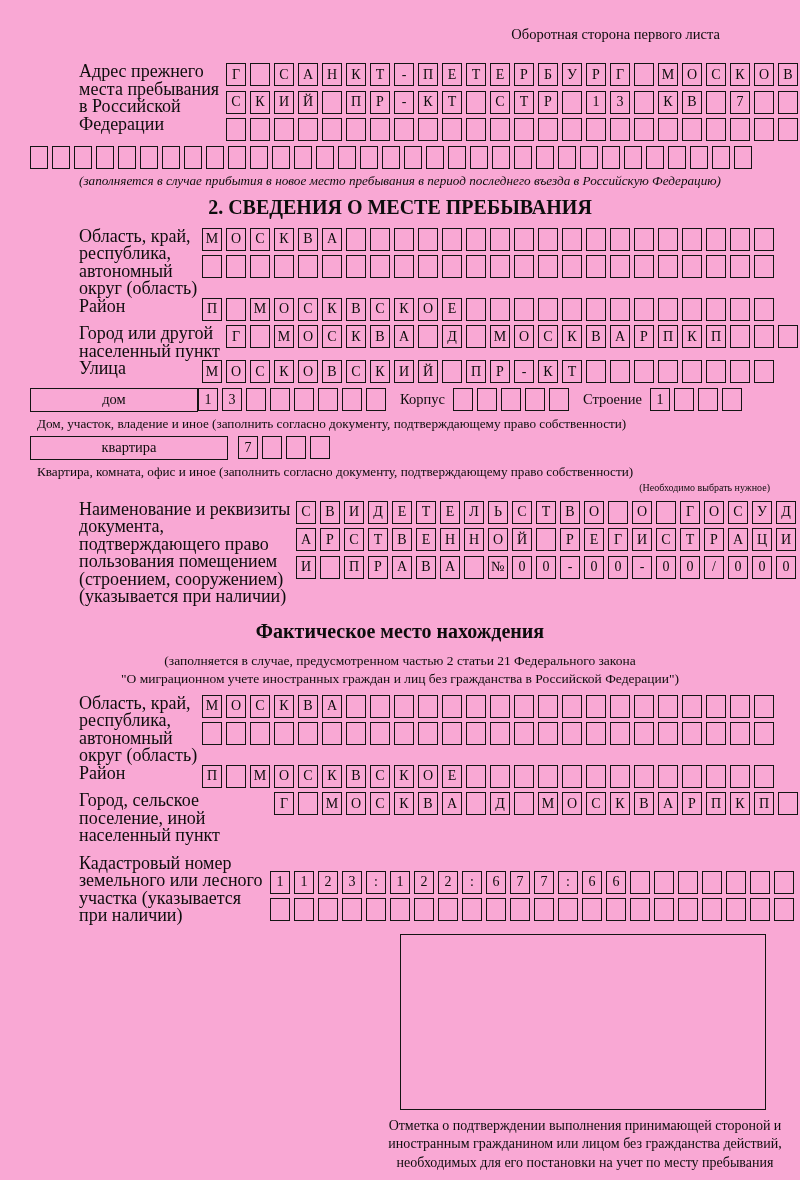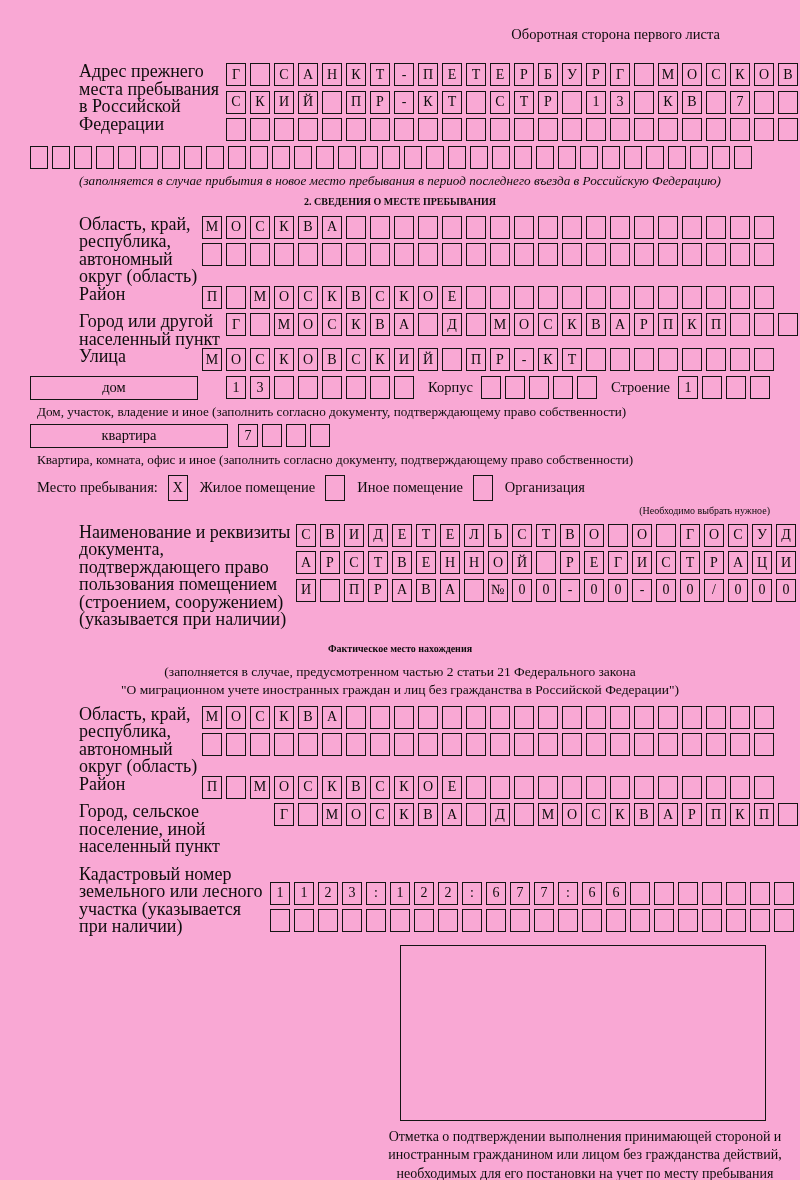--- a/index.html
+++ b/index.html
@@ -21,26 +21,26 @@
   .cellrow { display:flex; margin-bottom:4.5px; }
   .cell { flex:none; width:20px; height:23px; margin-right:4px;
           border:1.5px solid #141414; display:inline-flex; align-items:center; justify-content:center;
           font-size:14px; line-height:1; }
   .fullrow .cell { width:18px; }
 
   .note { font-size:13.2px; line-height:15.5px; }
   .note.center { text-align:center;font-style:italic; }
   .note.left { padding-left:7px; }
 
-  .sec-title { text-align:center; font-weight:bold; font-size:10px; margin:7px 0 9px 0; }
+  .sec-title { text-align:center; font-weight:bold; font-size:20px; margin:7px 0 9px 0; }
 
   .house-row { display:flex; align-items:center; margin-bottom:4.5px; }
   .wide-box { flex:none; height:24px; border:1.5px solid #141414; display:flex; align-items:center; justify-content:center;
               font-size:14.5px; }
-  .house-box { width:168px; margin-right:28px; }
+  .house-box { width:168px; margin-right:0; }
   .flat-box { width:198px; margin-right:10px; }
   .inline-label { font-size:14.5px; margin:0 8px 0 10px; }
   .house-row .cellrow { margin-bottom:0; }
 
   .stay-row { display:flex; align-items:center; padding-left:7px; margin:7px 0 4px 0; font-size:14.5px; }
   .checkbox { flex:none; width:20px; height:26px; border:1.5px solid #141414; display:inline-flex; align-items:center;
               justify-content:center; font-size:14px; margin:0 12px 0 10px; }
   .stay-note { font-size:10px; margin:2px 0 8px 212px;text-align:right; }
 
   .fact-notes { text-align:center; font-size:13.5px; line-height:18px; margin-bottom:7px; }
@@ -364,29 +364,20 @@
     <div class="wide-box flat-box">квартира</div>
     <div class="cellrow">
         <span class="cell">7</span>
         <span class="cell"></span>
         <span class="cell"></span>
         <span class="cell"></span>
       </div>
   </div>
   <div class="note left mb2">Квартира, комната, офис и иное (заполнить согласно документу, подтверждающему право собственности)</div>
 
-  <div class="stay-row">
-    <span>Место пребывания:</span>
-    <span class="checkbox">X</span>
-    <span>Жилое помещение</span>
-    <span class="checkbox"></span>
-    <span>Иное помещение</span>
-    <span class="checkbox"></span>
-    <span>Организация</span>
-  </div>
   <div class="stay-note">(Необходимо выбрать нужное)</div>
 
   <div class="frow">
     <div class="flabel lw224">Наименование и реквизиты документа, подтверждающего право пользования помещением (строением, сооружением) (указывается при наличии)</div>
     <div class="fcells">
       <div class="cellrow">
           <span class="cell">С</span>
           <span class="cell">В</span>
           <span class="cell">И</span>
           <span class="cell">Д</span>

